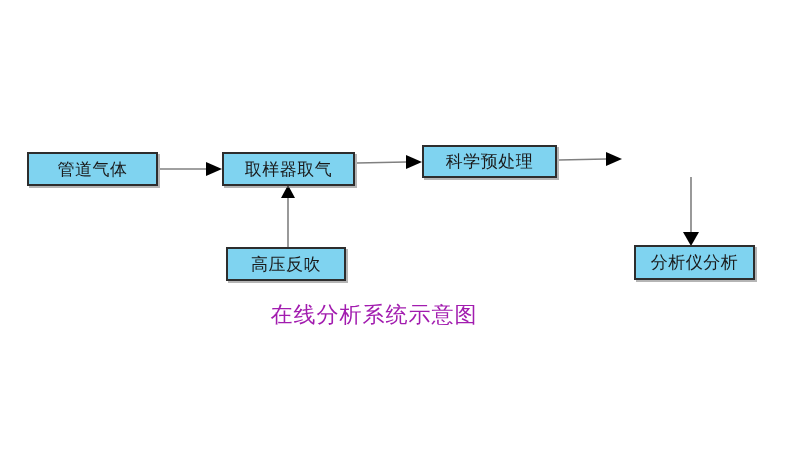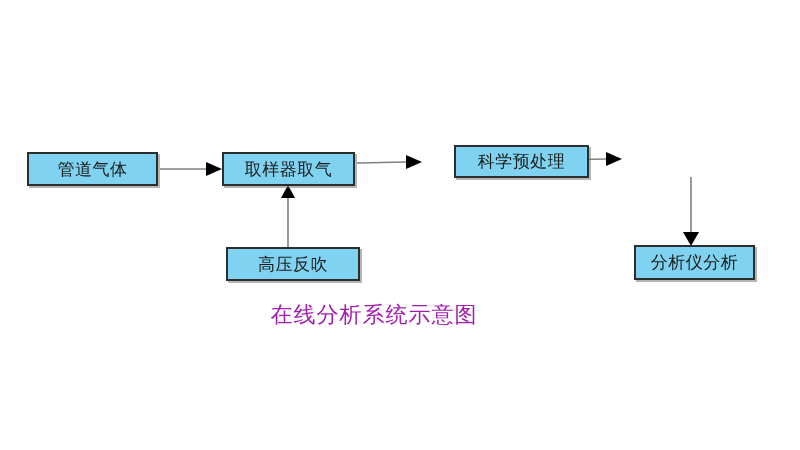--- a/index.html
+++ b/index.html
@@ -34,23 +34,23 @@
     line-height: 1;
     white-space: nowrap;
     font-family: "DejaVu Sans", "Liberation Sans", sans-serif;
   }
   .node-label {
     display: block;
     transform: translateY(-0.5px);
   }
   #n-pipeline   { left: 27px;  top: 152px; width: 131px; height: 34px; }
   #n-sampler    { left: 222px; top: 152px; width: 133px; height: 34px; }
-  #n-pretreat   { left: 422px; top: 145px; width: 135px; height: 33px; margin-left: 32px; }
+  #n-pretreat   { left: 422px; top: 145px; width: 135px; height: 33px; }
   #n-analyzer   { left: 622px; top: 142px; width: 140px; height: 35px; }
-  #n-blowback   { left: 226px; top: 247px; width: 134px; height: 34px; }
+  #n-blowback   { left: 226px; top: 247px; width: 120px; height: 34px; }
   #n-datatrans  { left: 634px; top: 245px; width: 121px; height: 35px; }
 
   #edges {
     position: absolute;
     left: 0; top: 0;
     width: 800px;
     height: 450px;
     pointer-events: none;
   }
   .caption {

